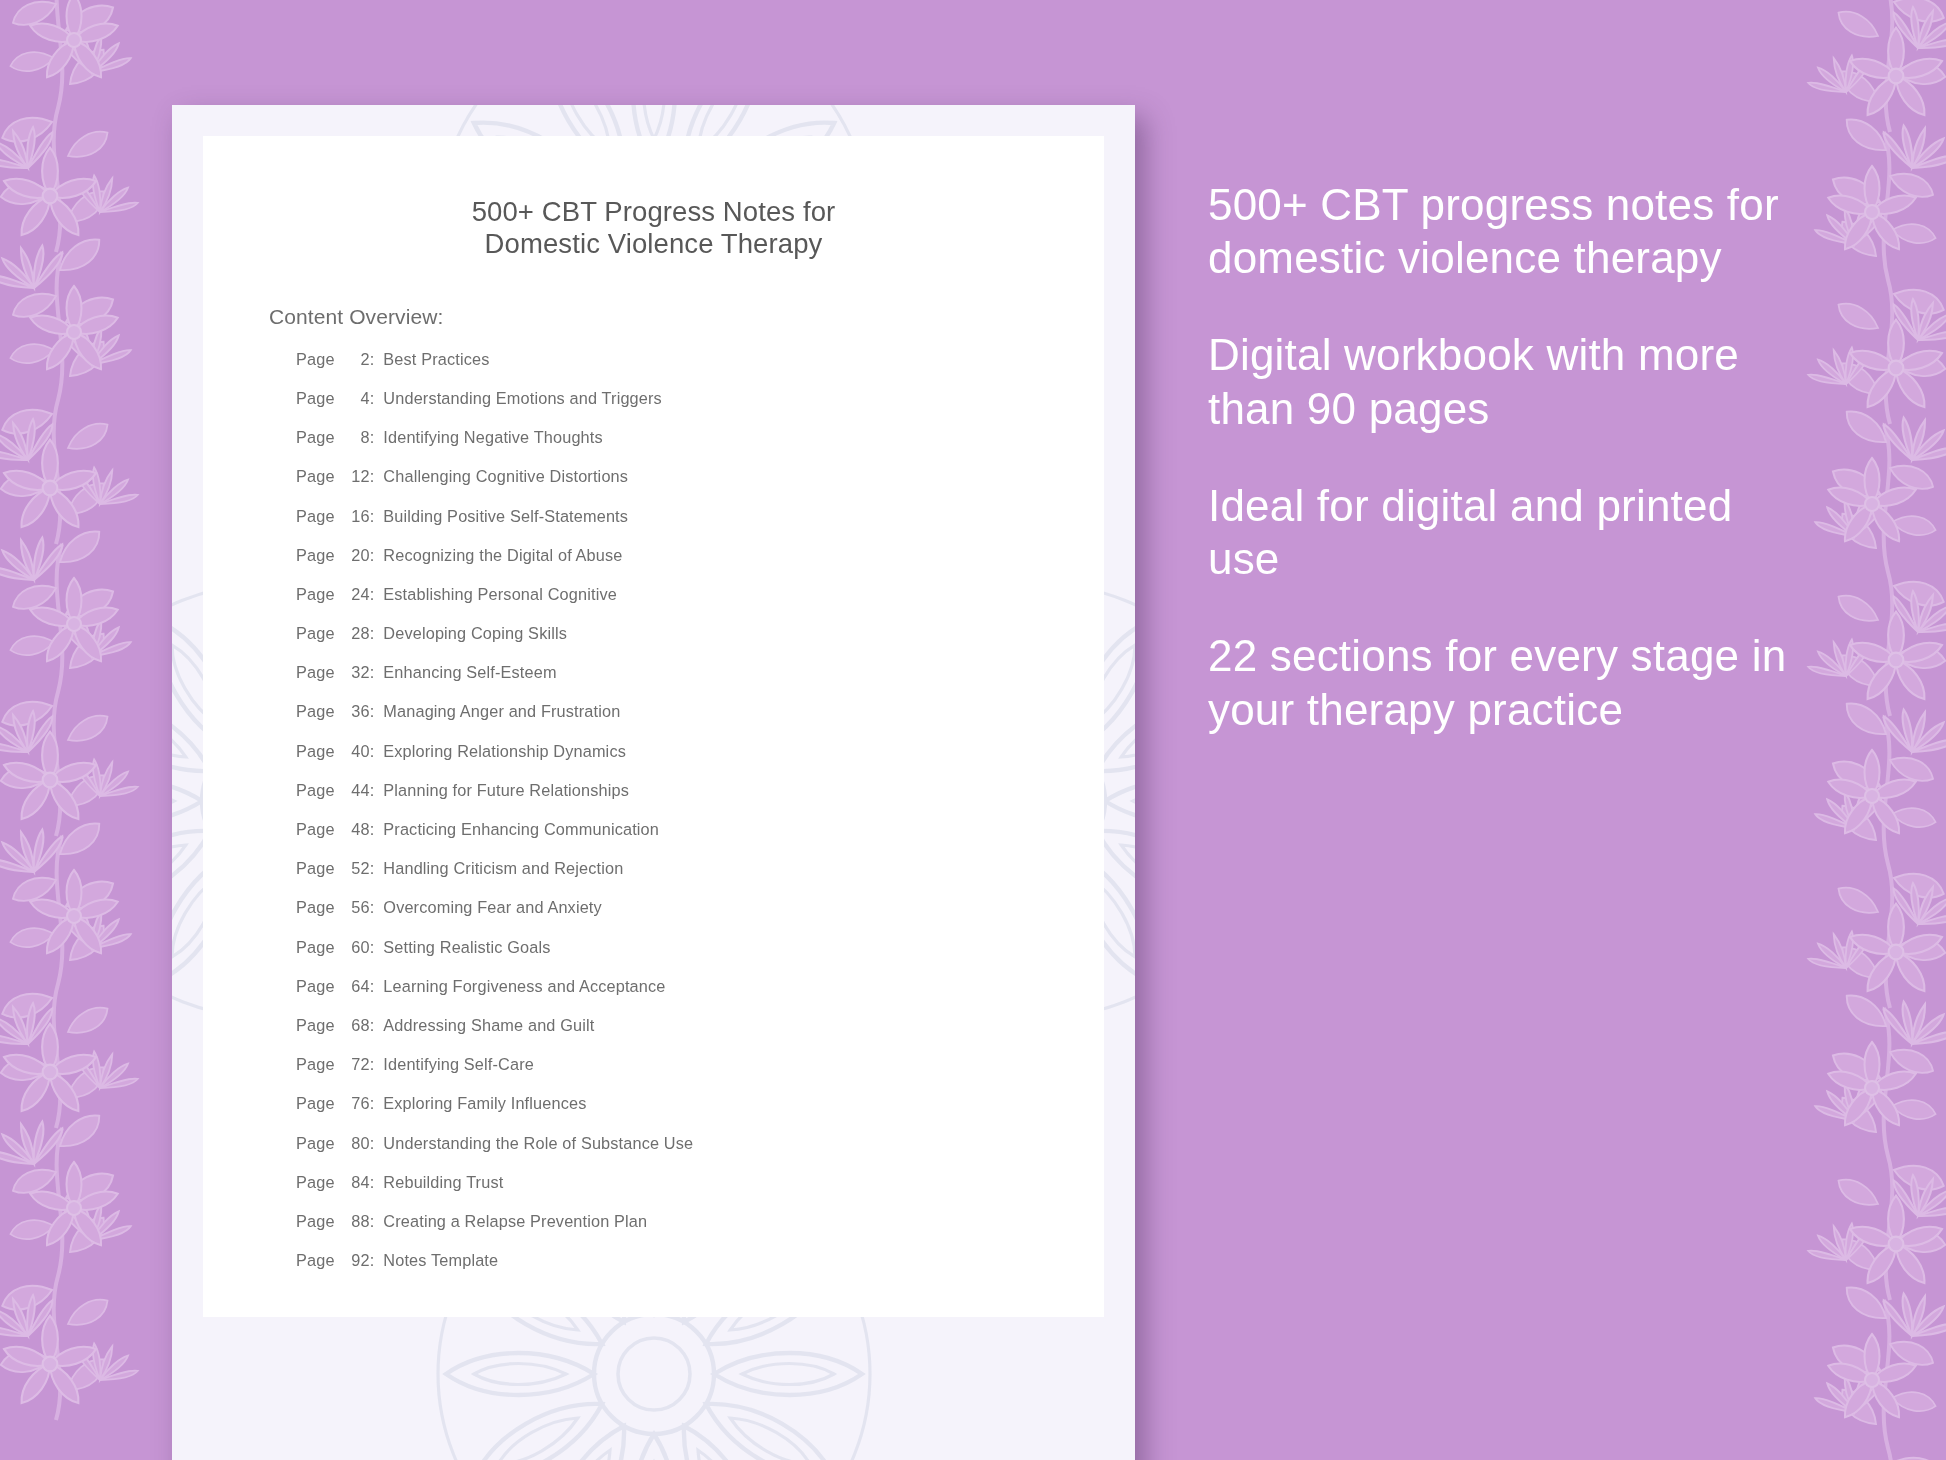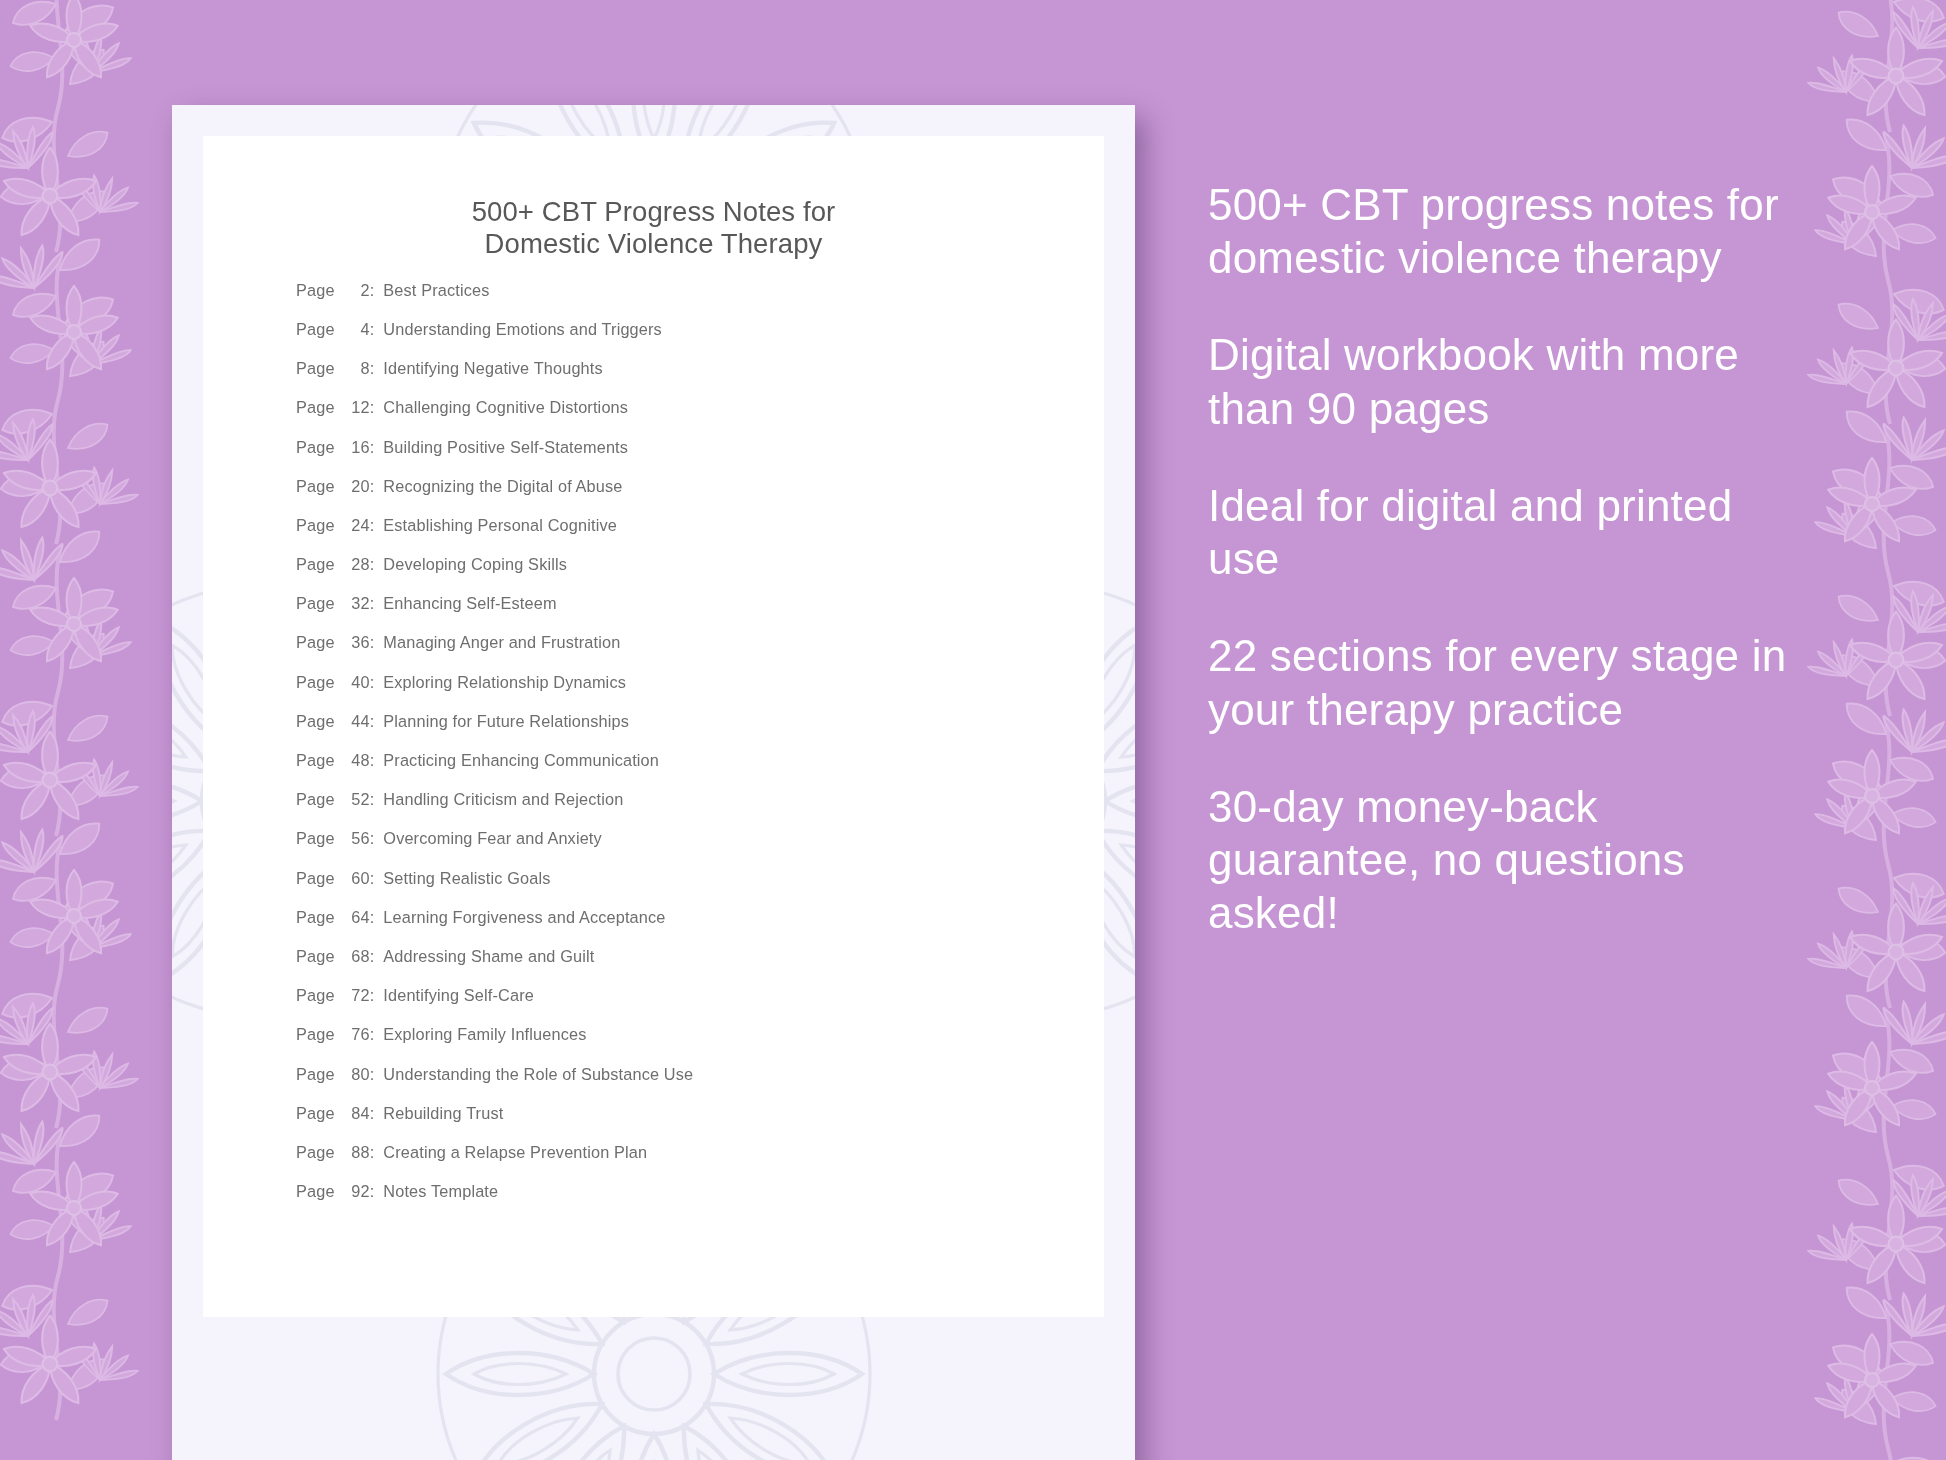--- a/index.html
+++ b/index.html
@@ -224,20 +224,21 @@
     <svg class="mw-bot" width="480" height="480" viewBox="-120 -120 240 240" xmlns="http://www.w3.org/2000/svg">
       <use href="#mandalaRing"></use>
     </svg>
   </div>
 
   <div id="doc-page">
 
     <h1 id="doc-title">500+ CBT Progress Notes for
 Domestic Violence Therapy</h1>
 
+    <div id="content-overview-label">Content Overview:</div>
 
     <ul id="toc-list">
         <li class="toc-row">
     <span class="toc-page-word">Page</span>
     <span class="toc-page-num">2</span>
     <span class="toc-colon">:</span>
     <span class="toc-title">Best Practices</span>
   </li>
         <li class="toc-row">
     <span class="toc-page-word">Page</span>
@@ -380,14 +381,13 @@
       </ul>
 
   </div>
 </div>
 
 <div id="marketing-copy">
     <p class="marketing-line">500+ CBT progress notes for domestic violence therapy</p>
     <p class="marketing-line">Digital workbook with more than 90 pages</p>
     <p class="marketing-line">Ideal for digital and printed use</p>
     <p class="marketing-line">22 sections for every stage in your therapy practice</p>
-    <p class="marketing-line">30-day money-back guarantee, no questions asked!</p>
   </div>
 
 </body></html>

